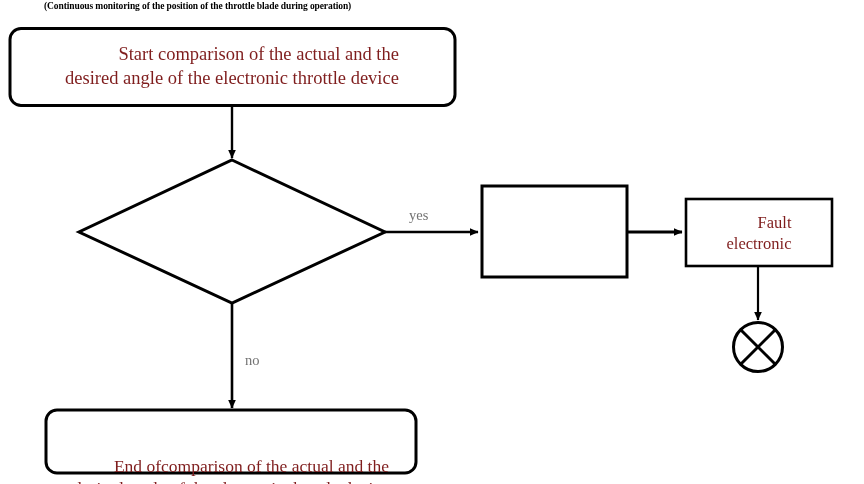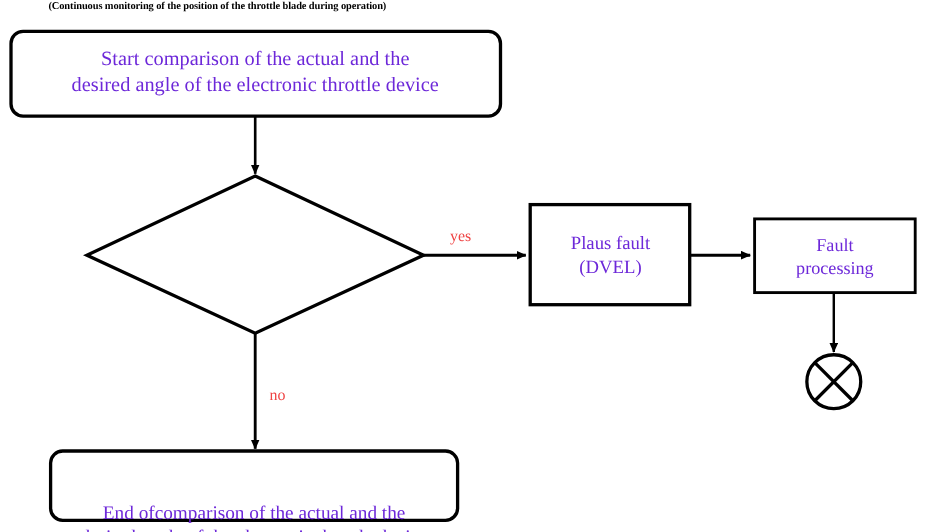--- a/index.html
+++ b/index.html
@@ -25,23 +25,23 @@
     left: 0;
     top: 0;
     width: 864px;
     height: 484px;
   }
   .node-text {
     position: absolute;
     display: flex;
     align-items: center;
     justify-content: center;
-    text-align: center;
+    text-align: right;
     line-height: 1.28;
-    color: #6d28d9;
+    color: #7f1d1d;
     white-space: pre-line;
     pointer-events: none;
   }
   #caption {
     position: absolute;
     left: 44px;
     top: 1px;
     width: 420px;
     font-size: 9.5px;
     font-weight: bold;
@@ -83,21 +83,21 @@
     left: 52px;
     top: 414px;
     width: 358px;
     height: 56px;
     font-size: 17.5px;
     margin-top: 35px;
   }
   .edge-label {
     position: absolute;
     font-size: 14.5px;
-    color: #ef4444;
+    color: #737373;
     pointer-events: none;
   }
   #yes-label {
     left: 409px;
     top: 207px;
   }
   #no-label {
     left: 245px;
     top: 352px;
   }
@@ -138,23 +138,21 @@
       <line x1="775.3" y1="329.7" x2="740.7" y2="364.3" stroke="#000000" stroke-width="3"></line>
     </g>
 
     <line x1="232" y1="303" x2="232" y2="408" stroke="#000000" stroke-width="2.6" marker-end="url(#arrowhead)"></line>
 
     <rect x="46" y="410" width="370" height="63" rx="11" ry="11" fill="#ffffff" stroke="#000000" stroke-width="3"></rect>
   </svg>
 
   <div class="node-text" id="start-text">Start comparison of the actual and the
 desired angle of the electronic throttle device</div>
-  <div class="node-text" id="plaus-text">Plaus fault
-(DVEL)</div>
   <div class="node-text" id="faultproc-text">Fault
-processing</div>
+electronic</div>
   <div class="node-text" id="end-text">End ofcomparison of the actual and the
 desired angle of the electronic throttle device</div>
 
   <div class="edge-label" id="yes-label">yes</div>
   <div class="edge-label" id="no-label">no</div>
 
 </div>
 
 </body></html>

